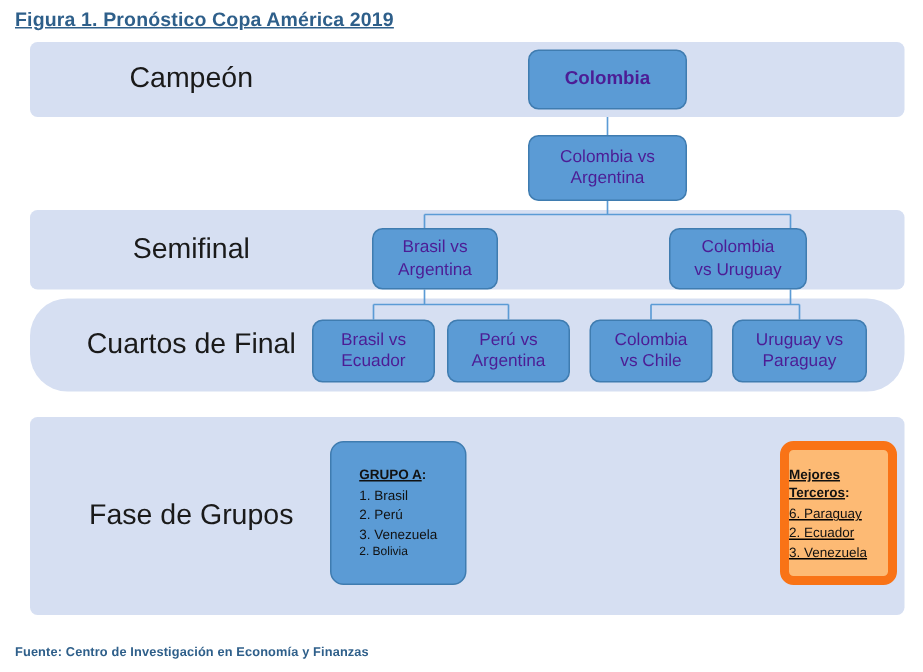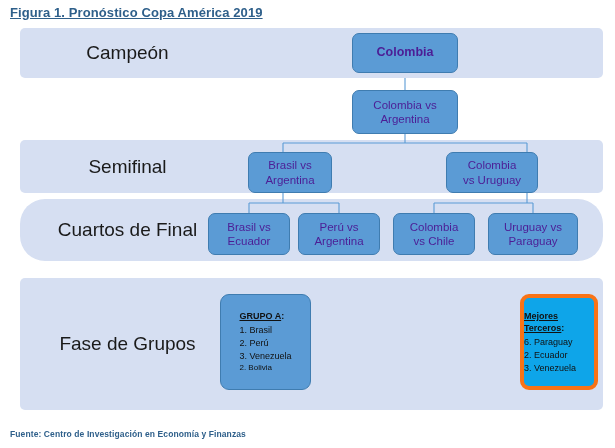--- a/index.html
+++ b/index.html
@@ -112,22 +112,23 @@
     background: #5b9bd5;
     border: 1px solid #3f7cb0;
     border-radius: 9px;
     box-sizing: border-box;
     display: flex;
     align-items: center;
     justify-content: center;
     z-index: 3;
   }
   .group-node.thirds {
-    background: #0ea5e9;
-    border: 4px solid #f97316;
+    background: #fdba74;
+    border: 6px solid #f97316;
+    text-decoration: underline;
   }
   .group-inner {
     font-size: 9px;
     line-height: 1.42;
     color: #111111;
   }
   .group-head {
     font-weight: bold;
     display: inline-block;
     margin-bottom: 1px;

